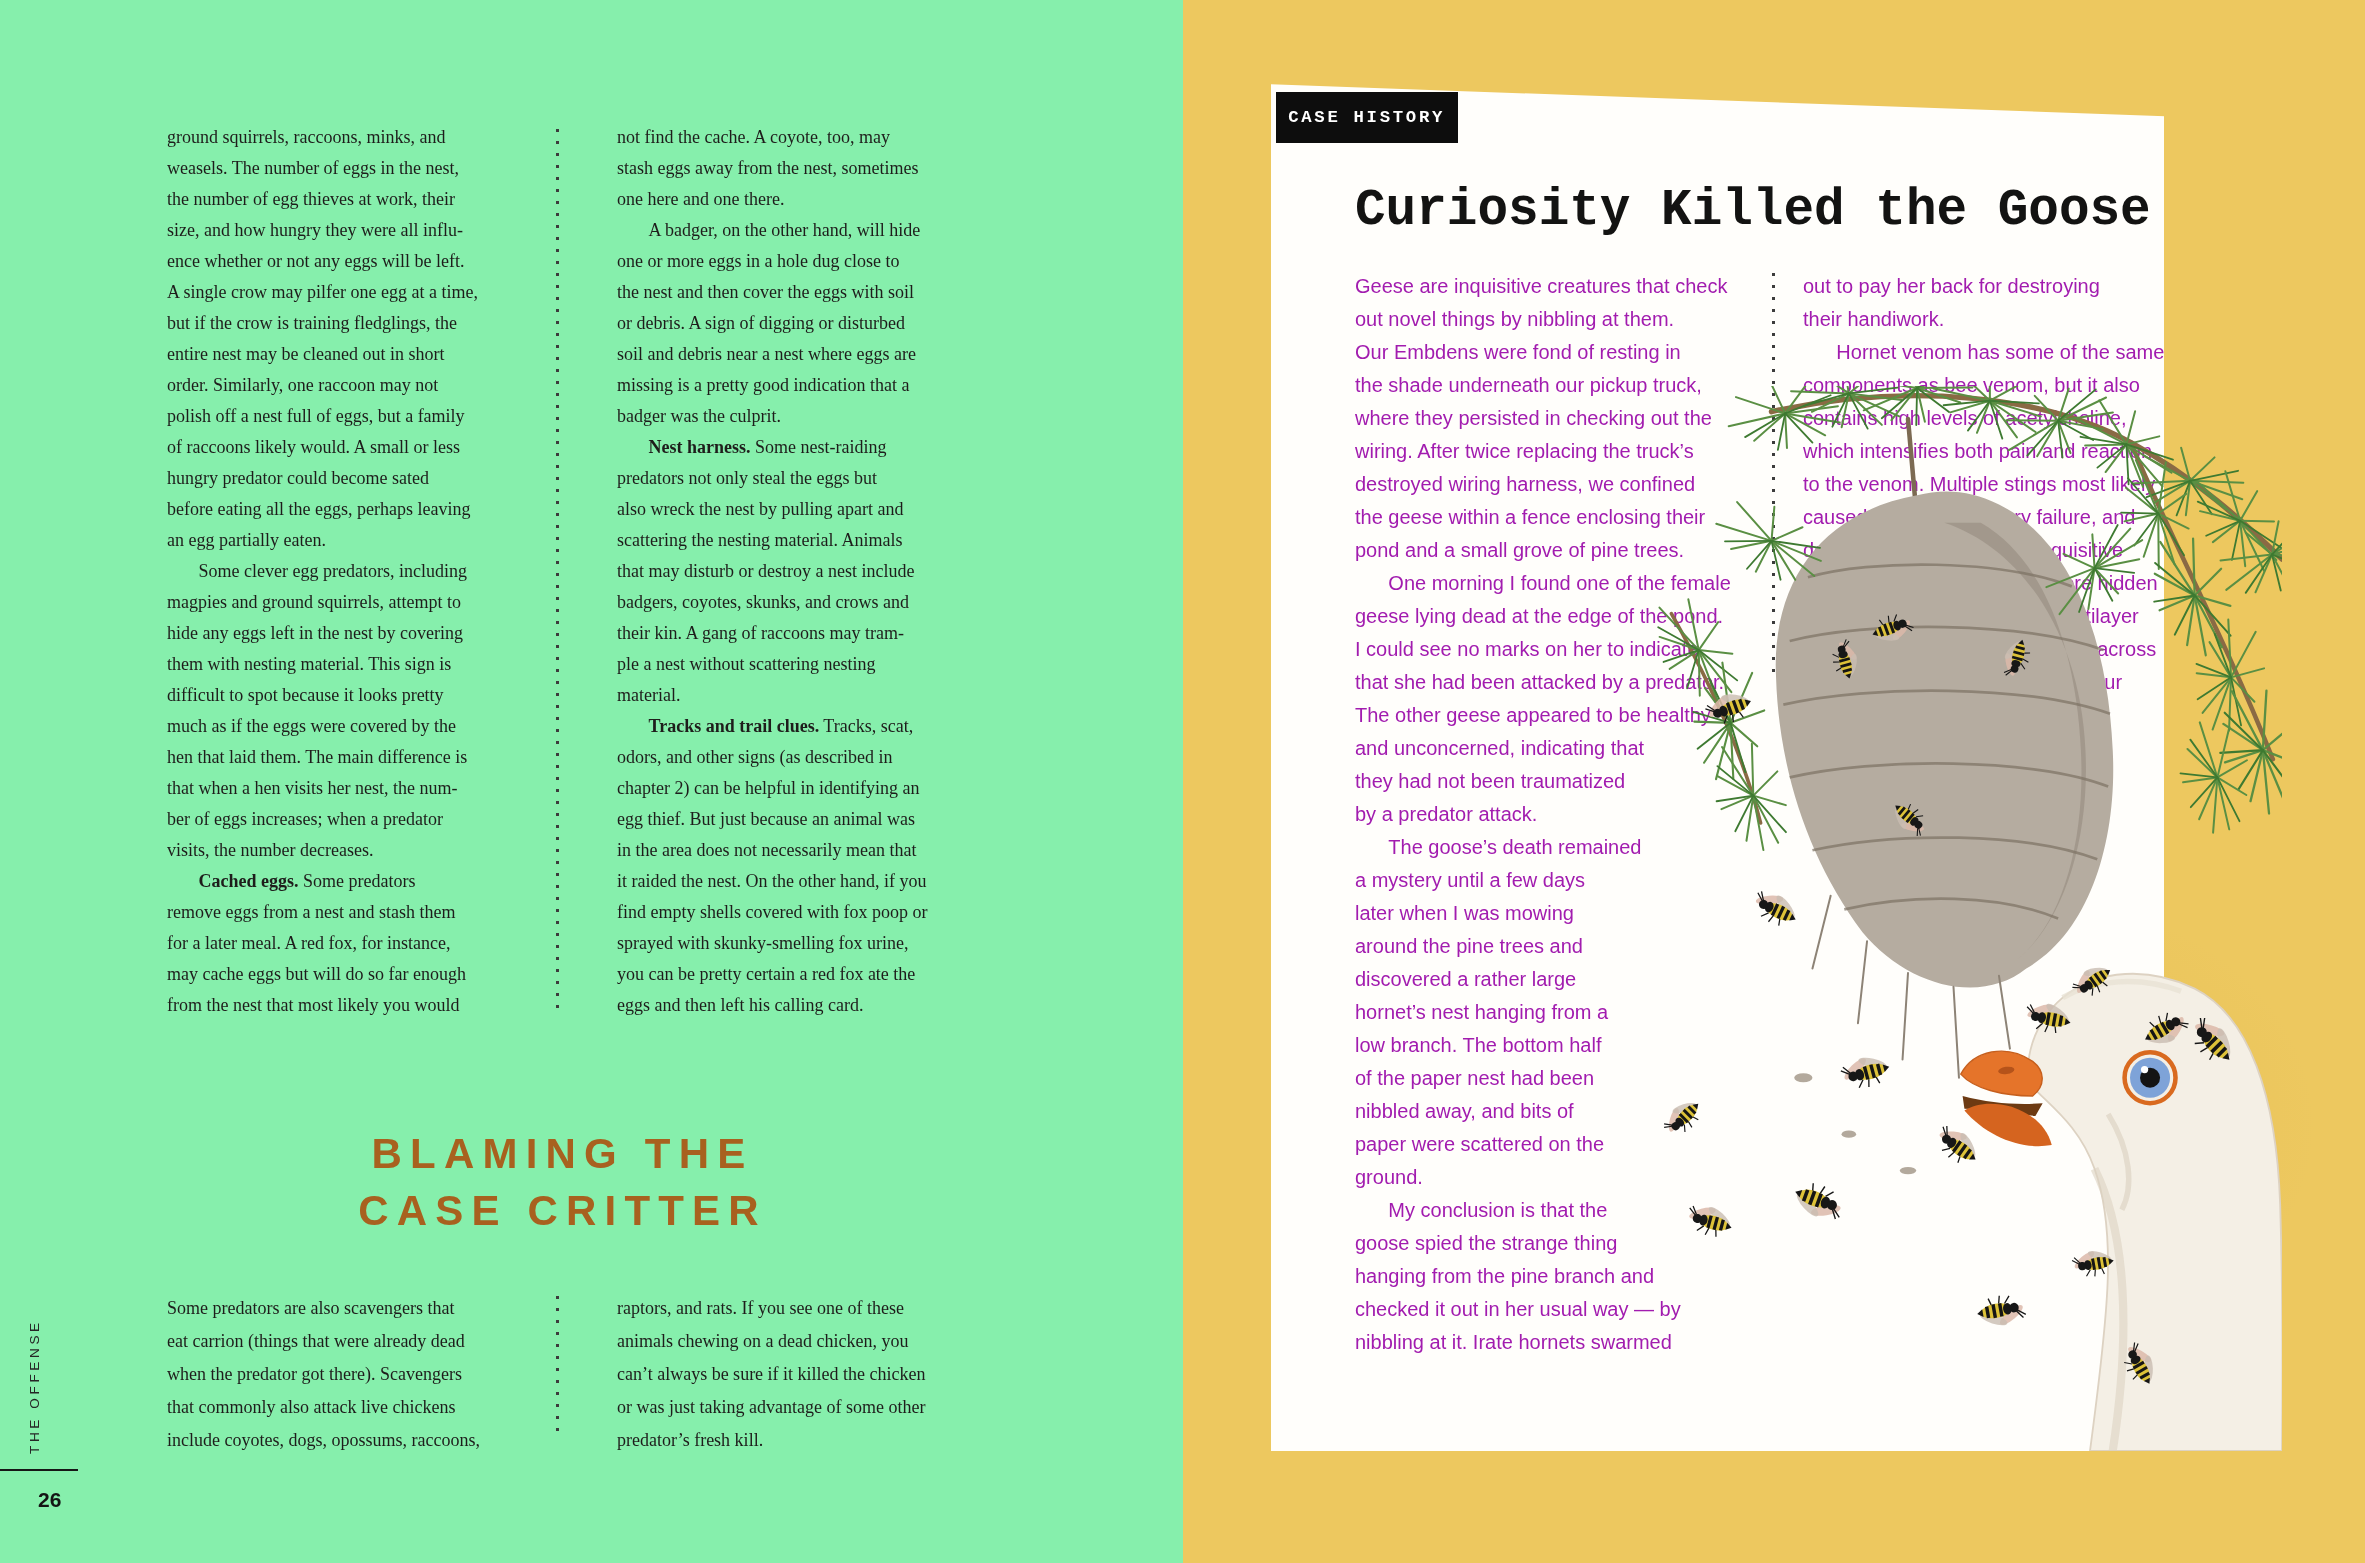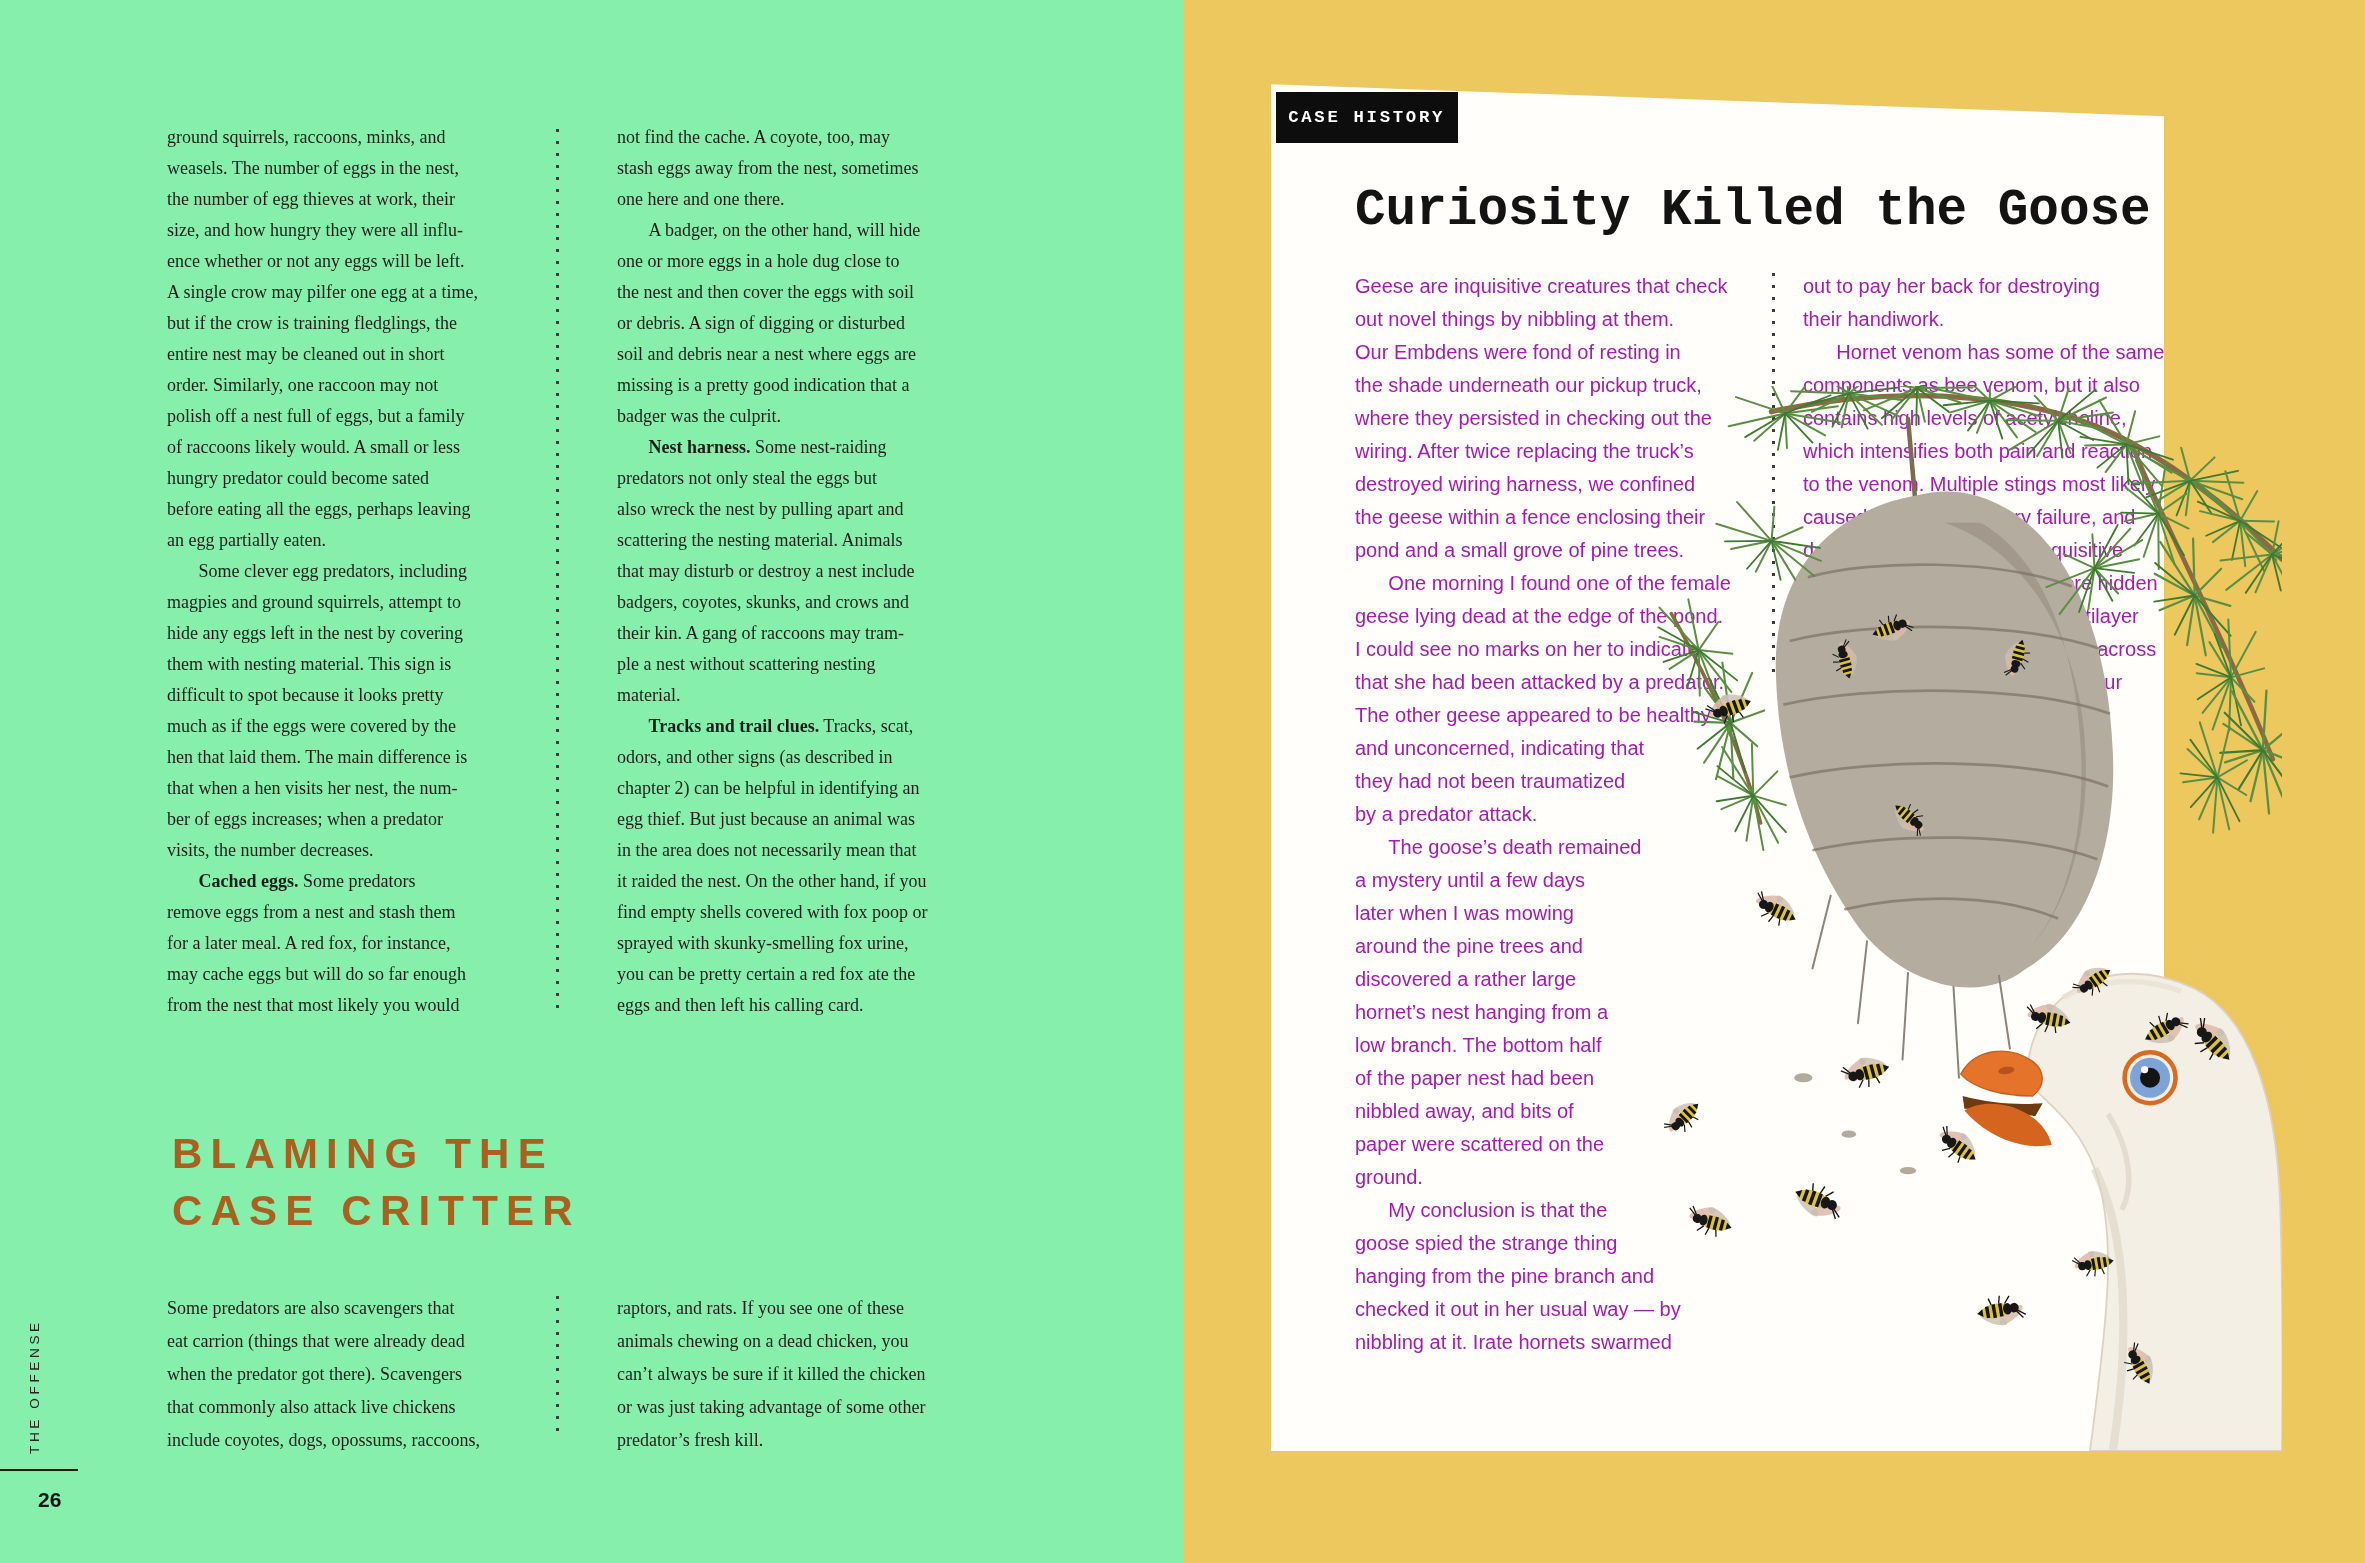--- a/index.html
+++ b/index.html
@@ -19,21 +19,21 @@
   .col{position:absolute;white-space:pre-wrap;color:var(--text-dark);}
   .col-serif{font-family:"Liberation Serif","DejaVu Serif",serif;font-size:18px;line-height:31px;}
   .col-serif.lh-lg{line-height:33px;}
   .lcol1{left:167px;top:122px;width:382px;}
   .lcol2{left:617px;top:122px;width:382px;}
   .lbcol1{left:167px;top:1292px;width:391px;}
   .lbcol2{left:617px;top:1292px;width:391px;}
   .vdots{position:absolute;width:2.7px;background:repeating-linear-gradient(to bottom,#3c3c3c 0 2.7px,transparent 2.7px 12px);}
   .vd-l-top{left:556px;top:129px;height:887px;}
   .vd-l-bot{left:556px;top:1296px;height:138px;}
-  .section-heading{position:absolute;left:172px;top:1125px;width:819px;text-align:left;
+  .section-heading{position:absolute;left:153px;top:1125px;width:819px;text-align:center;
     font-family:"Liberation Sans",sans-serif;font-weight:800;font-size:42px;line-height:57px;
     letter-spacing:8.2px;color:var(--heading-rust);}
   .spine-label{position:absolute;left:27px;top:1308px;height:146px;writing-mode:vertical-rl;
     transform:rotate(180deg);font-family:"Liberation Sans",sans-serif;font-size:13.6px;
     letter-spacing:3.6px;color:#262626;}
   .footer-rule{position:absolute;left:0;top:1469px;width:78px;height:1.8px;background:#161616;}
   .page-num{position:absolute;font-family:"Liberation Sans",sans-serif;font-weight:bold;
     font-size:21px;color:#141414;}
   .pn-left{left:38px;top:1488px;}
 

